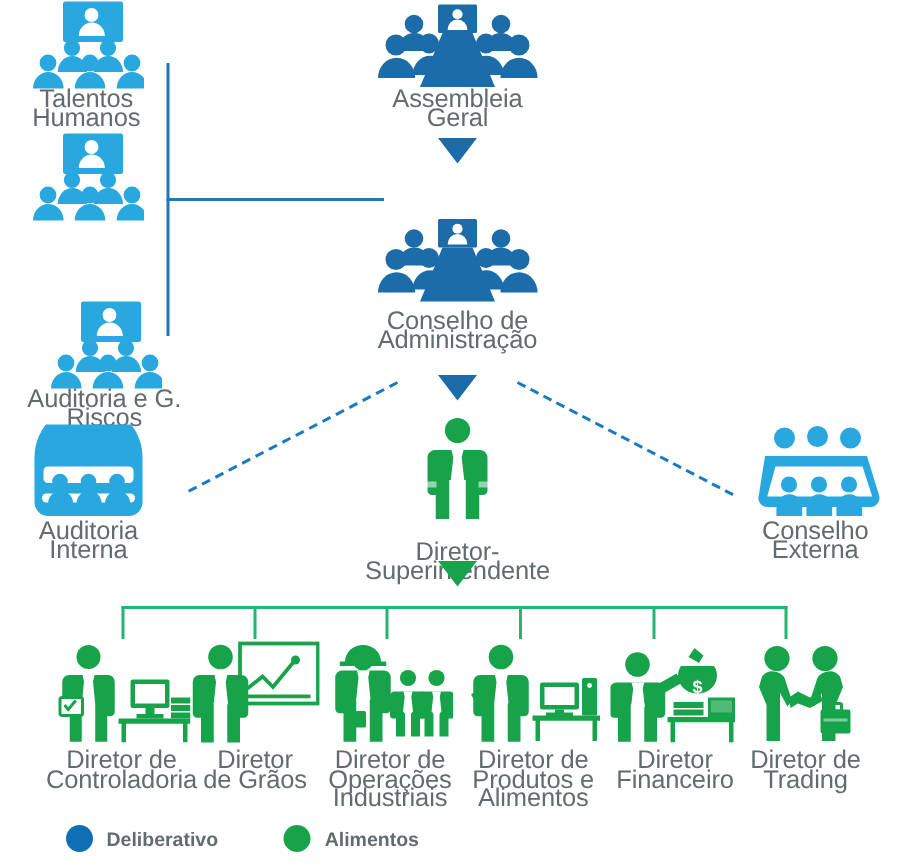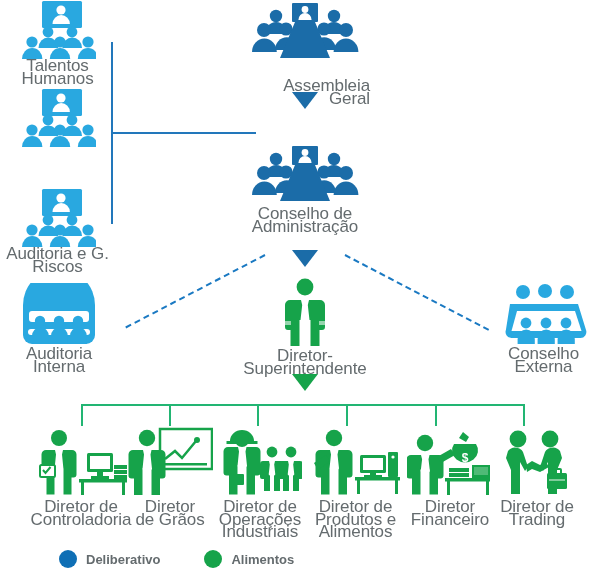--- a/index.html
+++ b/index.html
@@ -59,21 +59,20 @@
     width: 0;
     height: 0;
     border-left: 13px solid transparent;
     border-right: 13px solid transparent;
   }
   .legend {
     position: absolute;
     display: flex;
     align-items: center;
     gap: 9px;
-    margin-left: 15px;
   }
   .legend-dot {
     width: 18px;
     height: 18px;
     border-radius: 50%;
     display: block;
   }
   .legend-label {
     font-size: 13px;
     font-weight: bold;
@@ -123,21 +122,21 @@
         <circle cx="12" cy="42" r="5.6" fill="#29a8e0"></circle>
         <path d="M2 59 a10.2 11 0 0 1 20.4 0 z" fill="#29a8e0"></path>
         <circle cx="40" cy="42" r="5.6" fill="#29a8e0"></circle>
         <path d="M29.8 59 a10.2 11 0 0 1 20.4 0 z" fill="#29a8e0"></path>
         <circle cx="68" cy="42" r="5.6" fill="#29a8e0"></circle>
         <path d="M57.8 59 a10.2 11 0 0 1 20.4 0 z" fill="#29a8e0"></path>
       </svg>
     </span>
   </div>
 
-  <div class="node" style="left:0px; top:188px; width:115px;">
+  <div class="node" style="left:0px; top:200px; width:115px;padding-left:12px;">
     <span class="icon-wrap">
       <svg width="76" height="60" viewBox="0 0 76 60">
         <rect x="22" y="1" width="40" height="27" rx="1.5" fill="#29a8e0"></rect>
         <circle cx="41" cy="10" r="4.6" fill="#ffffff"></circle>
         <path d="M32.5 24 a8.7 9 0 0 1 17.4 0 z" fill="#ffffff"></path>
         <circle cx="28" cy="32" r="5.4" fill="#29a8e0"></circle>
         <path d="M18.5 48 a9.8 10.6 0 0 1 19.6 0 z" fill="#29a8e0"></path>
         <circle cx="52" cy="32" r="5.4" fill="#29a8e0"></circle>
         <path d="M42.4 48 a9.8 10.6 0 0 1 19.6 0 z" fill="#29a8e0"></path>
         <circle cx="12" cy="42" r="5.6" fill="#29a8e0"></circle>
@@ -165,21 +164,21 @@
         <circle cx="36" cy="27" r="6.6" fill="#1b6ca8"></circle>
         <path d="M25 48 a11.8 12.8 0 0 1 23.6 0 z" fill="#1b6ca8"></path>
         <circle cx="74" cy="27" r="6.6" fill="#1b6ca8"></circle>
         <path d="M62.4 48 a11.8 12.8 0 0 1 23.6 0 z" fill="#1b6ca8"></path>
         <rect x="42" y="1" width="26" height="19" rx="1" fill="#1b6ca8"></rect>
         <circle cx="55" cy="7.5" r="3.4" fill="#ffffff"></circle>
         <path d="M48.4 18 a6.6 7 0 0 1 13.2 0 z" fill="#ffffff"></path>
         <path d="M45 20 L65 20 L80 56 L30 56 Z" fill="#1b6ca8"></path>
       </svg>
     </span>
-    <div class="node-label" style="margin-top:20px;text-align:right;">Assembleia Geral</div>
+    <div class="node-label" style="margin-top:0;">Assembleia Geral</div>
   </div>
 
   <div class="arrow-down" style="left:292px; top:92px; border-top:17px solid #1b6ca8;"></div>
 
   <div class="node" style="left:240px; top:145px; width:130px;">
     <span class="icon-wrap">
       <svg width="110" height="58" viewBox="0 0 110 58">
         <circle cx="26" cy="14" r="6.2" fill="#1b6ca8"></circle>
         <path d="M15 32 a11.2 12 0 0 1 22.4 0 z" fill="#1b6ca8"></path>
         <circle cx="84" cy="14" r="6.2" fill="#1b6ca8"></circle>
@@ -249,21 +248,21 @@
   <div class="node" style="left:240px; top:278px; width:130px;">
     <span class="icon-wrap">
       <svg width="50" height="68" viewBox="0 0 50 68">
         <circle cx="25" cy="9" r="8.4" fill="#16a34a"></circle>
         <path d="M10 22 h30 a5 5 0 0 1 5 5 v22 a3 3 0 0 1 -3 3 h-2.5 v18 h-9 v-28 h-11 v28 h-9 v-18 h-2.5 a3 3 0 0 1 -3 -3 v-22 a5 5 0 0 1 5 -5 z" fill="#16a34a"></path>
         <path d="M21 22 h8 l-1.2 5 1.8 16 -4.6 5 -4.6 -5 1.8 -16 z" fill="#ffffff"></path>
         <rect x="2" y="43" width="9" height="4" fill="#ffffff" opacity="0.55"></rect>
         <rect x="39" y="43" width="9" height="4" fill="#ffffff" opacity="0.55"></rect>
       </svg>
     </span>
-    <div class="node-label" style="margin-top:4px;">Diretor-
+    <div class="node-label" style="margin-top:16px;">Diretor-
 Superintendente</div>
   </div>
 
   <div class="arrow-down" style="left:292px; top:374px; border-top:17px solid #16a34a;"></div>
 
   <div class="greenline" style="left:81px; top:404px; width:444px; height:2px;"></div>
   <div class="greenline" style="left:81px; top:404px; width:2px; height:22px;"></div>
   <div class="greenline" style="left:169px; top:404px; width:2px; height:22px;"></div>
   <div class="greenline" style="left:257px; top:404px; width:2px; height:22px;"></div>
   <div class="greenline" style="left:346px; top:404px; width:2px; height:22px;"></div>

